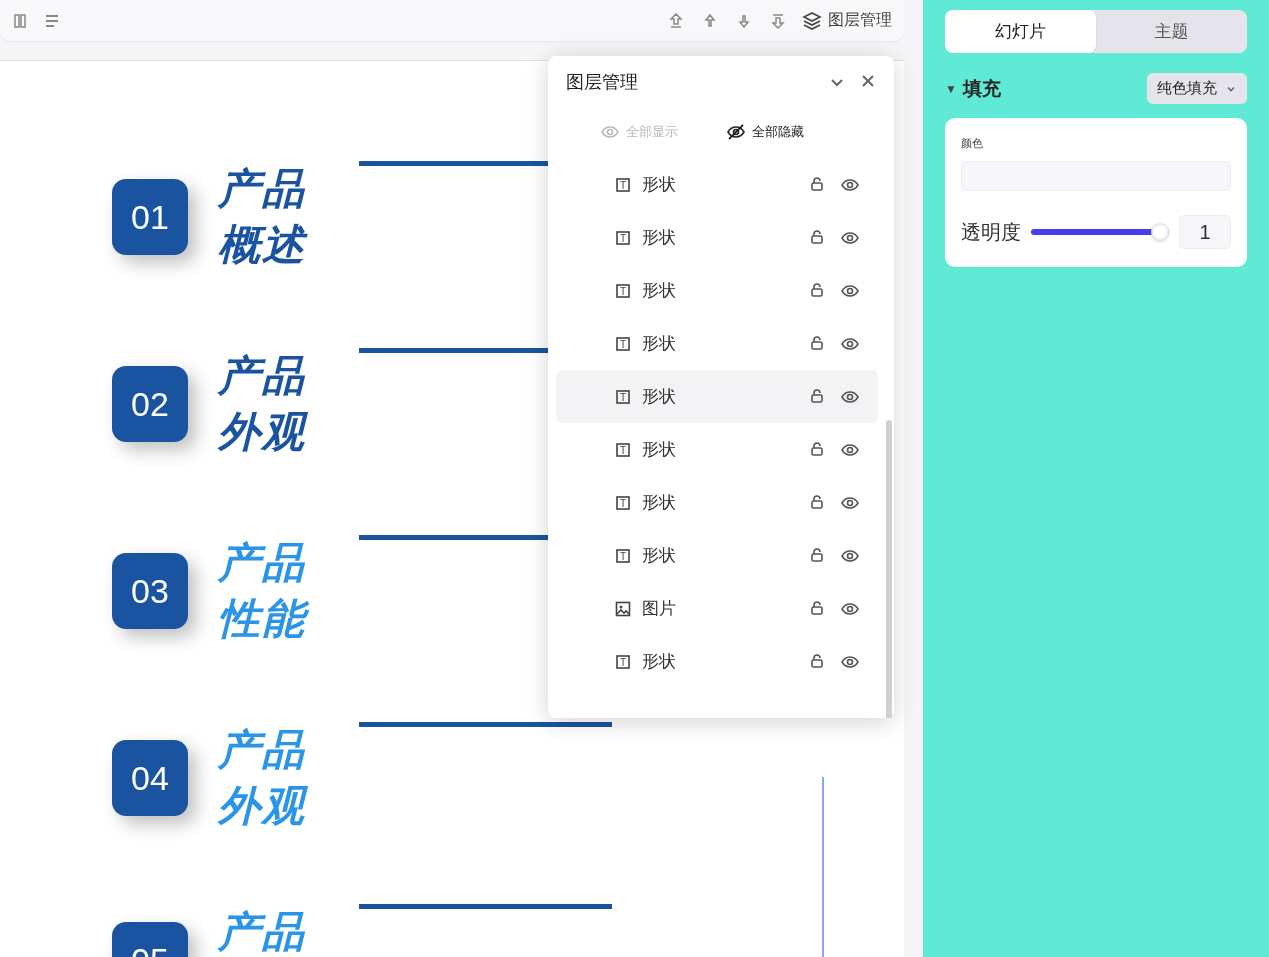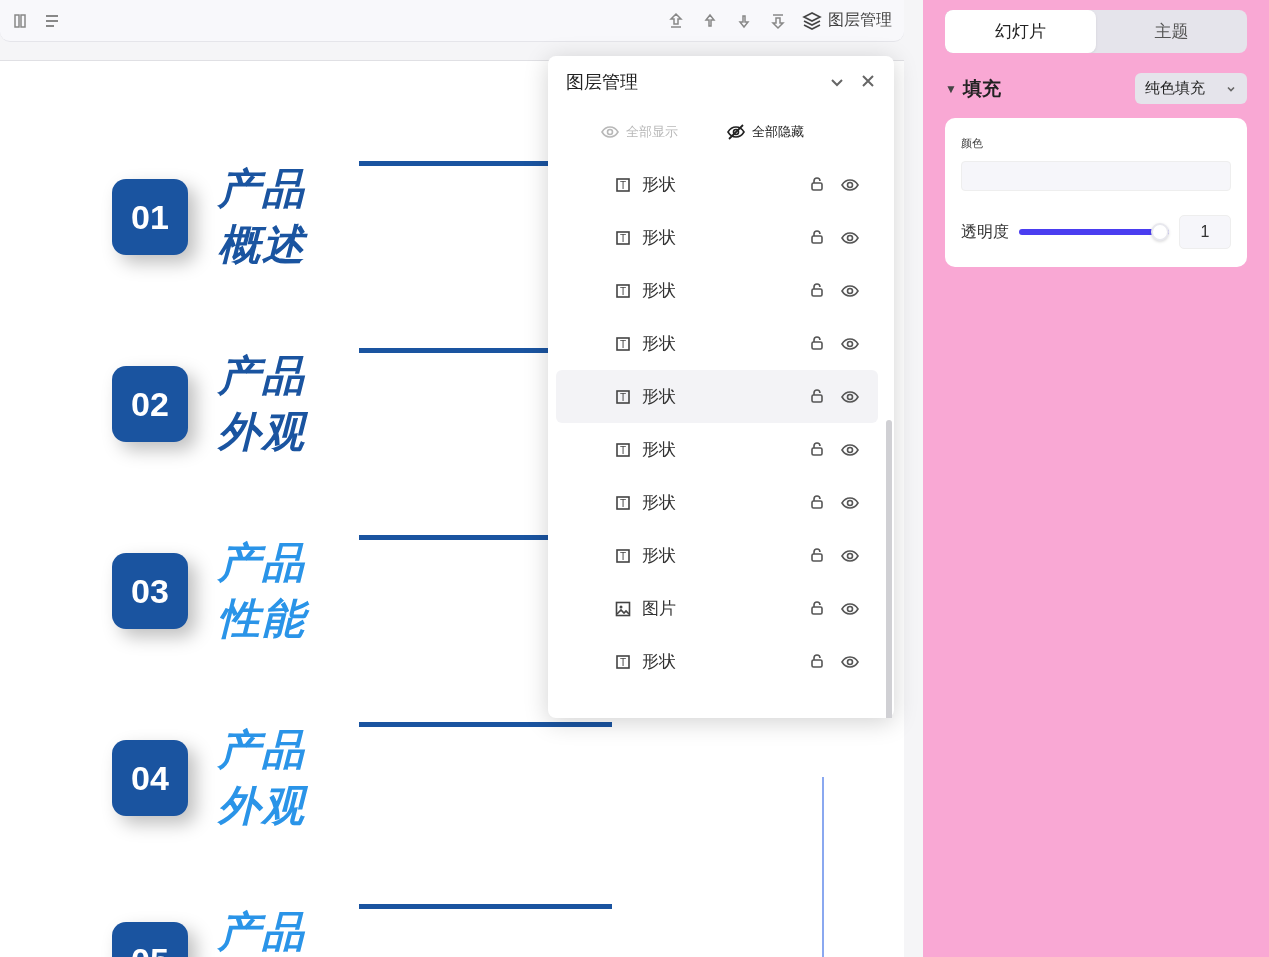--- a/index.html
+++ b/index.html
@@ -56,21 +56,21 @@
   padding-left: 112px;
 }
 .toc-item:nth-child(4), .toc-item:nth-child(5) { margin-bottom: 70px; }
 .num-badge {
   width: 76px;
   height: 76px;
   background: #1a54a0;
   border-radius: 14px;
   color: #fff;
   font-size: 34px;
-  font-weight: 700;
+  font-weight: 400;
   display: flex;
   align-items: center;
   justify-content: center;
   box-shadow: 8px 8px 18px rgba(0,0,0,0.25);
   flex-shrink: 0;
 }
 .toc-text-wrap { display: flex; flex-direction: row; gap: 10px; flex: 1; }
 .toc-title {
   font-size: 42px;
   font-weight: 800;
@@ -145,21 +145,21 @@
   border-radius: 3px;
 }
 
 
 .right-panel {
   position: absolute;
   top: 0;
   right: 0;
   width: 346px;
   height: 957px;
-  background: #f9a8d4;
+  background: #5eead4;
   padding: 10px 22px;
 }
 .right-tabs {
   display: flex;
   background: #e5e4eb;
   border-radius: 8px;
   overflow: hidden;
   margin-bottom: 20px;
 }
 .right-tab {
@@ -187,42 +187,42 @@
 }
 .section-header .fill-select {
   margin-left: auto;
   background: #e5e4eb;
   border-radius: 6px;
   padding: 6px 10px;
   font-size: 15px;
   font-weight: 400;
   display: flex;
   align-items: center;
-  gap: 20px;
+  gap: 8px;
   cursor: pointer;
 }
 .fill-card {
   background: #fff;
   border-radius: 10px;
   padding: 18px 16px;
 }
 .fill-label { font-size: 11px; color: #444; margin-bottom: 10px; }
 .color-swatch {
   height: 30px;
   background: #f6f6fa;
   border: 1px solid #eee;
   border-radius: 4px;
   cursor: pointer;
   margin-bottom: 24px;
 }
 .opacity-row {
   display: flex;
   align-items: center;
   gap: 10px;
-  font-size: 16px;
+  font-size: 20px;
 }
 .slider-wrap {
   flex: 1;
   height: 22px;
   position: relative;
   display: flex;
   align-items: center;
 }
 .slider-track {
   height: 6px;

